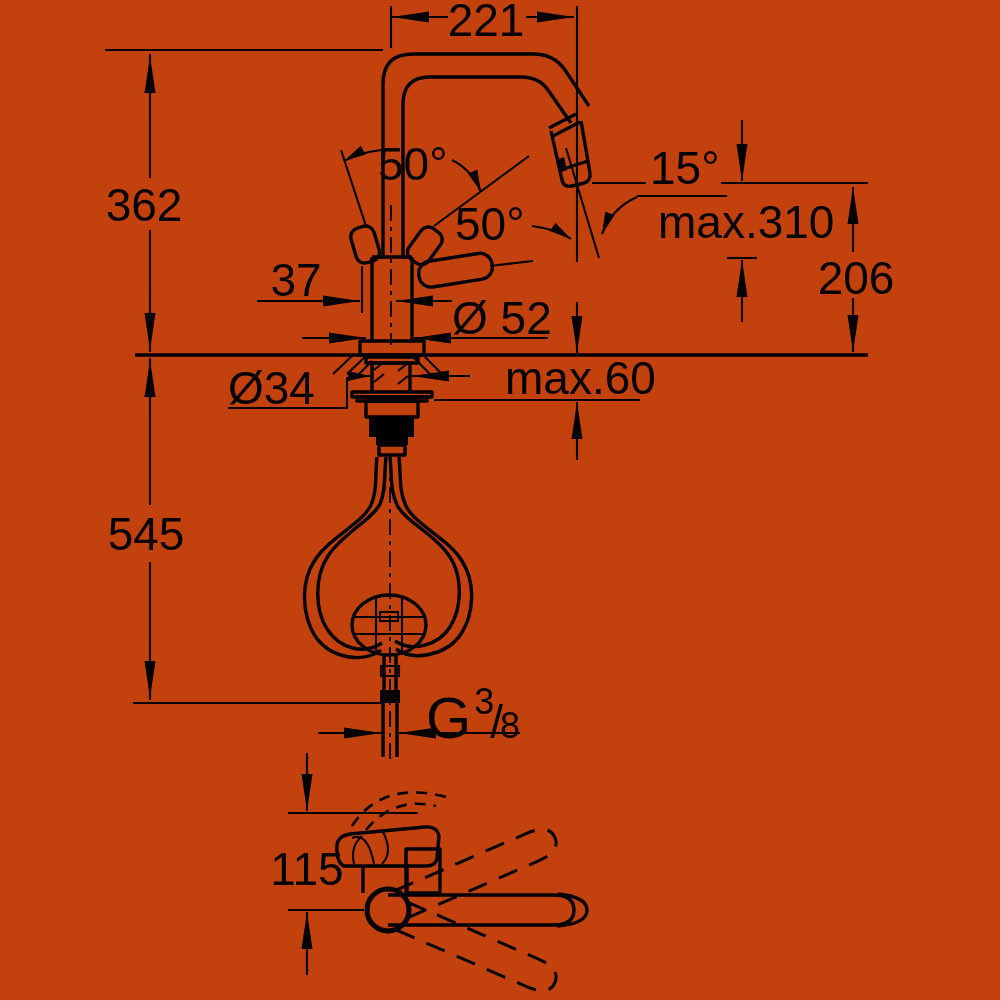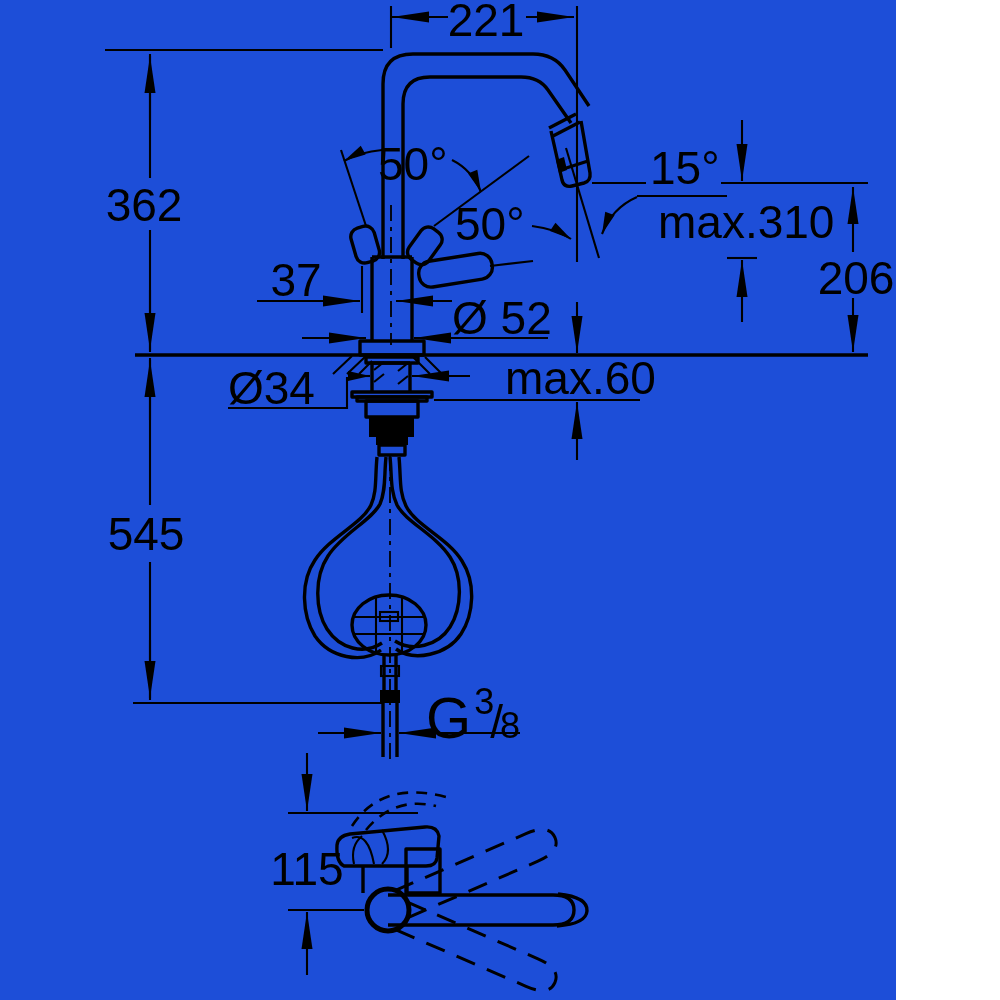--- a/index.html
+++ b/index.html
@@ -1,16 +1,16 @@
 <!DOCTYPE html>
 <html><head>
 <meta charset="utf-8">
 <style>
   html,body{margin:0;padding:0;background:#ffffff;}
-  .stage{width:896px;height:1000px;position:relative;background:#1d4ed8;overflow:hidden;}
+  .stage{width:1000px;height:1000px;position:relative;background:#c2410c;overflow:hidden;}
   svg{display:block;}
   svg text{font-family:"Liberation Sans","DejaVu Sans",sans-serif;fill:#000;font-size:46px;}
   svg text.gbig{font-size:58px;}
   svg tspan.sup{font-size:36px;}
   svg tspan.slash{font-size:46px;}
   svg tspan.sub{font-size:36px;}
   .obj{fill:none;stroke:#000;stroke-width:3.4;stroke-linejoin:round;}
   .objthick{fill:none;stroke:#000;stroke-width:5;}
   .fillobj{fill:#000;stroke:none;}
   .thin{fill:none;stroke:#000;stroke-width:2.1;}

